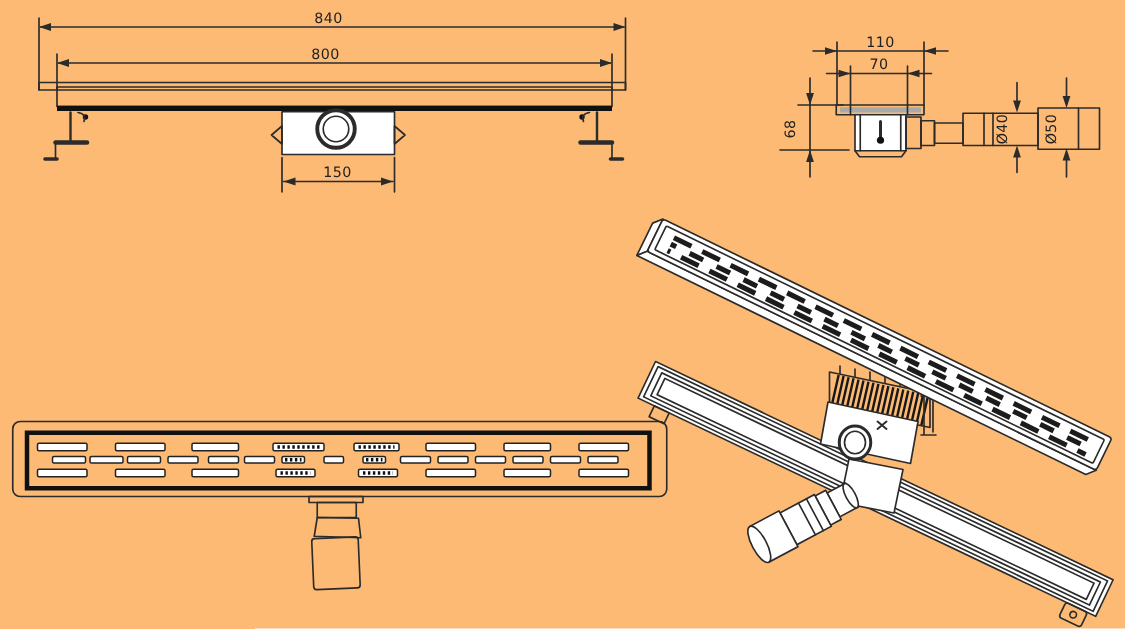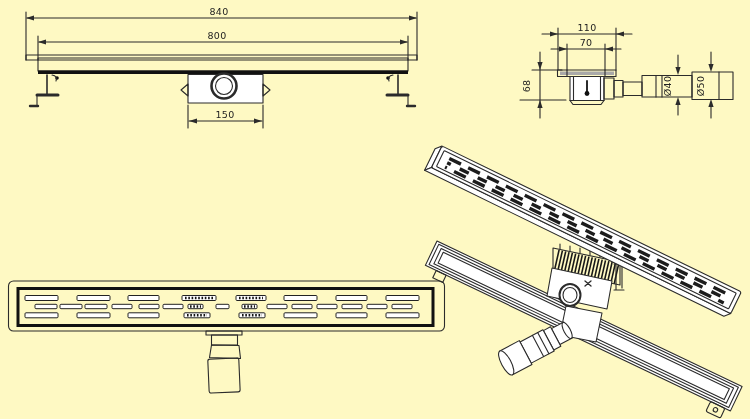--- a/index.html
+++ b/index.html
@@ -1,16 +1,16 @@
 <!DOCTYPE html>
 <html><head>
 <meta charset="utf-8">
 <style>
   html,body{margin:0;padding:0;background:#fff;}
-  .canvas{position:relative;width:750px;height:419px;background:#fef9c3;overflow:hidden;
+  .canvas{position:relative;width:750px;height:419px;background:#fdba74;overflow:hidden;
           font-family:"DejaVu Sans",sans-serif;}
   svg{display:block;}
   .ln  {fill:none;stroke:#2b2b2b;stroke-width:1.1;stroke-linejoin:round;stroke-linecap:round;}
   .lnw {fill:#fff;stroke:#2b2b2b;stroke-width:1.1;stroke-linejoin:round;stroke-linecap:round;}
   .thk {fill:none;stroke:#111;stroke-width:3;}
   .blk {fill:#111;stroke:none;}
   .arw {fill:#2b2b2b;stroke:none;}
   .txt {fill:#222;font-family:"DejaVu Sans",sans-serif;font-size:9.5px;text-anchor:middle;letter-spacing:0.3px;}
   .slot{fill:#fff;stroke:#222;stroke-width:1;}
   .dots{stroke:#111;stroke-width:2.4;stroke-dasharray:1.6 1.7;fill:none;}

